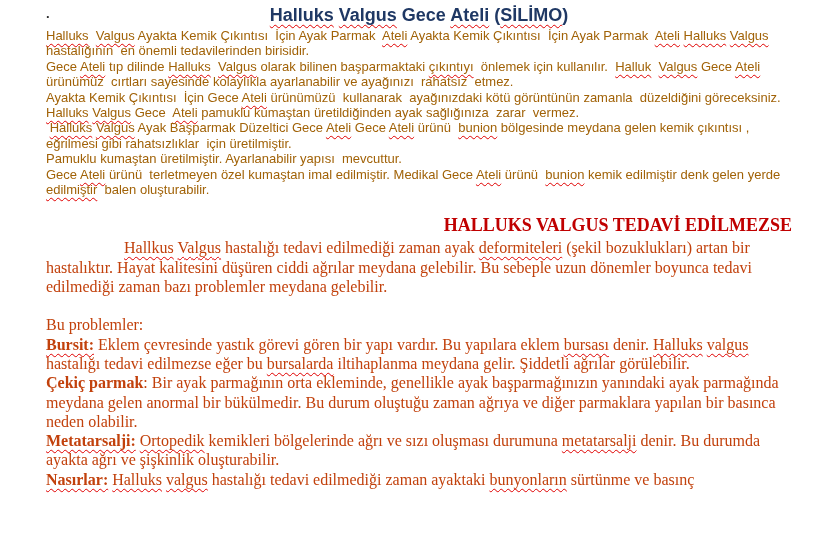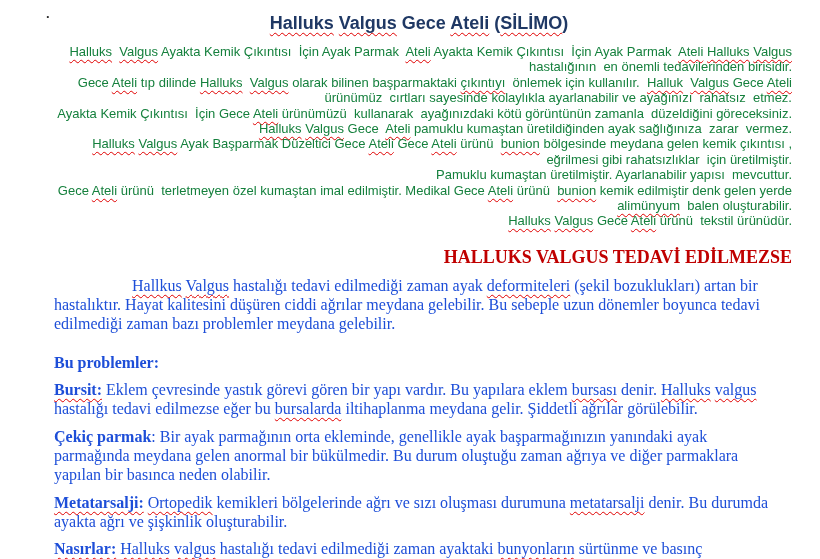--- a/index.html
+++ b/index.html
@@ -7,38 +7,38 @@
     width:820px;height:559px;overflow:hidden;background:#ffffff;
     box-sizing:border-box;padding:5px 28px 0 46px;position:relative;
     font-kerning:none;
   }
   .title-row{position:relative;text-align:center;line-height:21px;margin-bottom:2px;}
   .title-dot{
     position:absolute;left:0px;top:1px;
     font:bold 13px "Liberation Sans",sans-serif;color:#2b2b2b;
   }
   .doc-title{
-    display:inline-block;margin:8px;
+    display:inline-block;margin:0;
     font:bold 18px/21px "Liberation Sans",sans-serif;
     color:#1F3864;
   }
   .p-sans{
     font:13px/15.4px "Liberation Sans",sans-serif;
-    color:#15803d;margin:0;white-space:pre-wrap;text-align:right;
+    color:#a16207;margin:0;white-space:pre-wrap;
   }
   .p-serif{
     font:16px/19.3px "Liberation Serif",serif;
-    color:#1d4ed8;margin:8px;white-space:pre-wrap;
+    color:#c2410c;margin:0;white-space:pre-wrap;
   }
   .h-red{
     font:bold 18px/22px "Liberation Serif",serif;
     color:#C00000;margin:17px 0 2px 0;text-align:right;
   }
   .indent{text-indent:78px;}
-  .gap{margin-top:19px;font-weight:bold;}
+  .gap{margin-top:19px;}
   .b{font-weight:bold;}
   .sq{
     text-decoration-line:underline;
     text-decoration-style:wavy;
     text-decoration-color:#E00000;
     text-decoration-thickness:1px;
     text-underline-offset:2.5px;
     text-decoration-skip-ink:none;
   }
 </style>
@@ -49,22 +49,21 @@
   <div class="title-row">
     <span class="title-dot">.</span>
     <h1 class="doc-title" id="title-host"><span class="sq">Halluks</span><span> </span><span class="sq">Valgus</span><span> Gece </span><span class="sq">Ateli</span><span> (</span><span class="sq">SİLİMO</span><span>)</span></h1>
   </div>
   <div id="content-host">
       <p class="p-sans"><span class="sq">Halluks</span><span>  </span><span class="sq">Valgus</span><span> Ayakta Kemik Çıkıntısı  İçin Ayak Parmak  </span><span class="sq">Ateli</span><span> Ayakta Kemik Çıkıntısı  İçin Ayak Parmak  </span><span class="sq">Ateli</span><span> </span><span class="sq">Halluks</span><span> </span><span class="sq">Valgus</span><span> hastalığının  en önemli tedavilerinden birisidir.</span></p>
       <p class="p-sans"><span>Gece </span><span class="sq">Ateli</span><span> tıp dilinde </span><span class="sq">Halluks</span><span>  </span><span class="sq">Valgus</span><span> olarak bilinen başparmaktaki </span><span class="sq">çıkıntıyı</span><span>  önlemek için kullanılır.  </span><span class="sq">Halluk</span><span>  </span><span class="sq">Valgus</span><span> Gece </span><span class="sq">Ateli</span><span> ürünümüz  cırtları sayesinde kolaylıkla ayarlanabilir ve ayağınızı  rahatsız  etmez.</span></p>
       <p class="p-sans"><span>Ayakta Kemik Çıkıntısı  İçin Gece </span><span class="sq">Ateli</span><span> ürünümüzü  kullanarak  ayağınızdaki kötü görüntünün zamanla  düzeldiğini göreceksiniz. </span><span class="sq">Halluks</span><span> </span><span class="sq">Valgus</span><span> Gece  </span><span class="sq">Ateli</span><span> pamuklu kumaştan üretildiğinden ayak sağlığınıza  zarar  vermez.</span></p>
       <p class="p-sans"><span> </span><span class="sq">Halluks</span><span> </span><span class="sq">Valgus</span><span> Ayak Başparmak Düzeltici Gece </span><span class="sq">Ateli</span><span> Gece </span><span class="sq">Ateli</span><span> ürünü  </span><span class="sq">bunion</span><span> bölgesinde meydana gelen kemik çıkıntısı , eğrilmesi gibi rahatsızlıklar  için üretilmiştir.</span></p>
       <p class="p-sans"><span>Pamuklu kumaştan üretilmiştir. Ayarlanabilir yapısı  mevcuttur.</span></p>
-      <p class="p-sans"><span>Gece </span><span class="sq">Ateli</span><span> ürünü  terletmeyen özel kumaştan imal edilmiştir. Medikal Gece </span><span class="sq">Ateli</span><span> ürünü  </span><span class="sq">bunion</span><span> kemik edilmiştir denk gelen yerde </span><span class="sq">alimünyum</span><span>  balen oluşturabilir.</span></p>
-      <p class="p-sans"><span class="sq">Halluks</span><span> </span><span class="sq">Valgus</span><span> Gece </span><span class="sq">Ateli</span><span> ürünü  tekstil ürünüdür.</span></p>
+      <p class="p-sans"><span>Gece </span><span class="sq">Ateli</span><span> ürünü  terletmeyen özel kumaştan imal edilmiştir. Medikal Gece </span><span class="sq">Ateli</span><span> ürünü  </span><span class="sq">bunion</span><span> kemik edilmiştir denk gelen yerde </span><span class="sq">edilmiştir</span><span>  balen oluşturabilir.</span></p>
       <h2 class="h-red"><span>HALLUKS VALGUS TEDAVİ EDİLMEZSE</span></h2>
       <p class="p-serif indent"><span class="sq">Hallkus</span><span> </span><span class="sq">Valgus</span><span> hastalığı tedavi edilmediği zaman ayak </span><span class="sq">deformiteleri</span><span> (şekil bozuklukları) artan bir hastalıktır. Hayat kalitesini düşüren ciddi ağrılar meydana gelebilir. Bu sebeple uzun dönemler boyunca tedavi edilmediği zaman bazı problemler meydana gelebilir.</span></p>
       <p class="p-serif gap"><span>Bu problemler:</span></p>
       <p class="p-serif"><span class="b sq">Bursit:</span><span> Eklem çevresinde yastık görevi gören bir yapı vardır. Bu yapılara eklem </span><span class="sq">bursası</span><span> denir. </span><span class="sq">Halluks</span><span> </span><span class="sq">valgus</span><span> hastalığı tedavi edilmezse eğer bu </span><span class="sq">bursalarda</span><span> iltihaplanma meydana gelir. Şiddetli ağrılar görülebilir.</span></p>
       <p class="p-serif"><span class="b">Çekiç parmak</span><span>: Bir ayak parmağının orta ekleminde, genellikle ayak başparmağınızın yanındaki ayak parmağında meydana gelen anormal bir bükülmedir. Bu durum oluştuğu zaman ağrıya ve diğer parmaklara yapılan bir basınca neden olabilir.</span></p>
       <p class="p-serif"><span class="b sq">Metatarsalji:</span><span> </span><span class="sq">Ortopedik</span><span> kemikleri bölgelerinde ağrı ve sızı oluşması durumuna </span><span class="sq">metatarsalji</span><span> denir. Bu durumda ayakta ağrı ve şişkinlik oluşturabilir.</span></p>
       <p class="p-serif"><span class="b sq">Nasırlar:</span><span> </span><span class="sq">Halluks</span><span> </span><span class="sq">valgus</span><span> hastalığı tedavi edilmediği zaman ayaktaki </span><span class="sq">bunyonların</span><span> sürtünme ve basınç</span></p>
     </div>
 </div>
 

